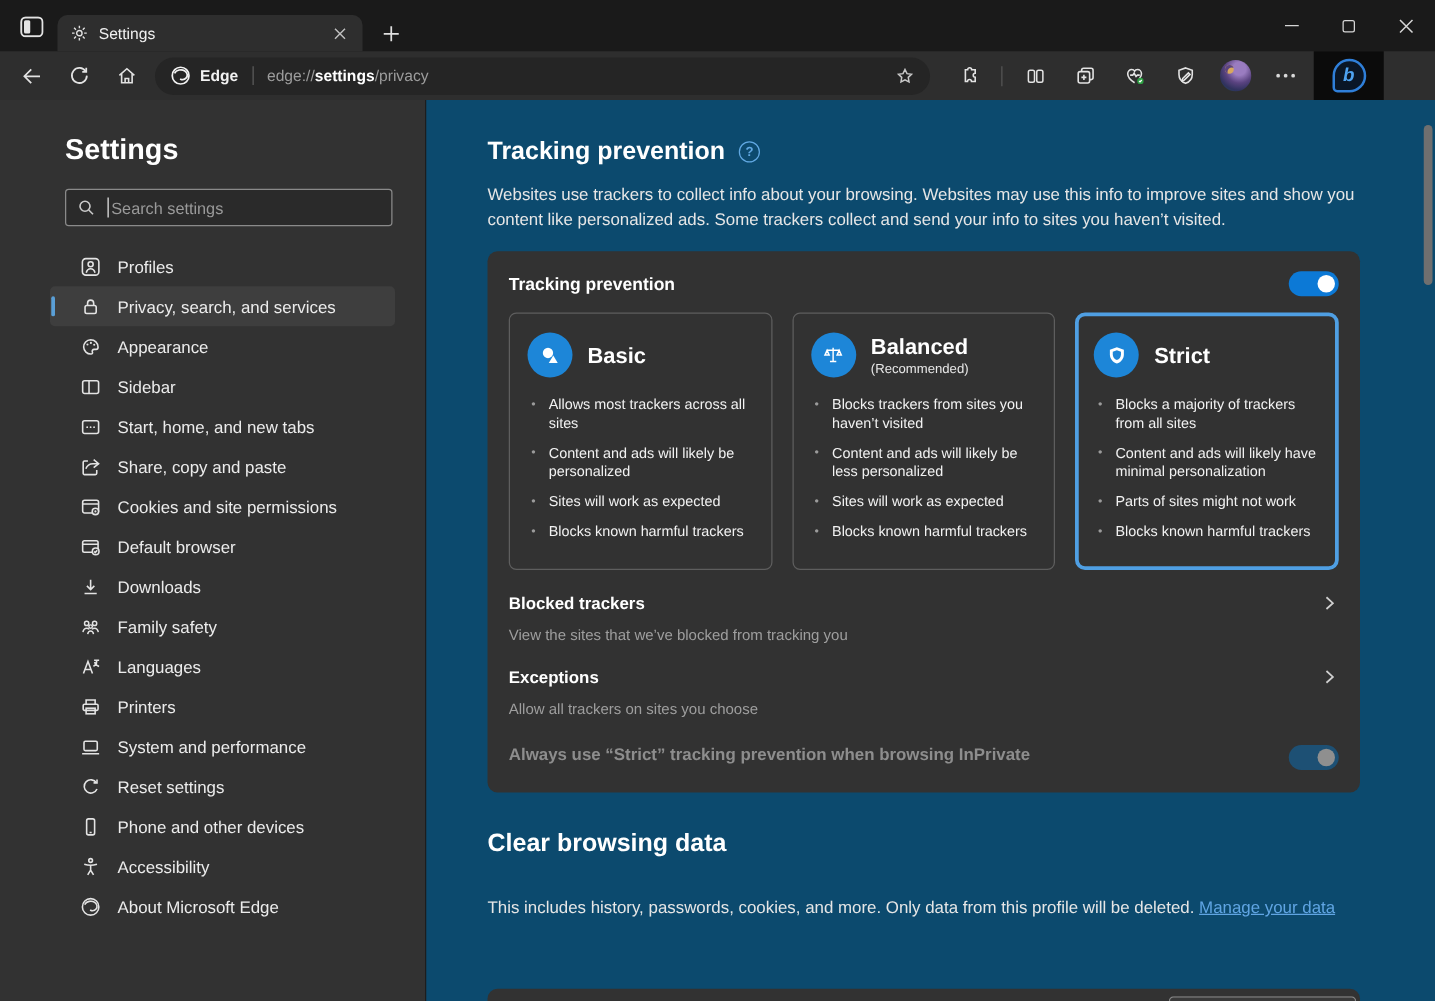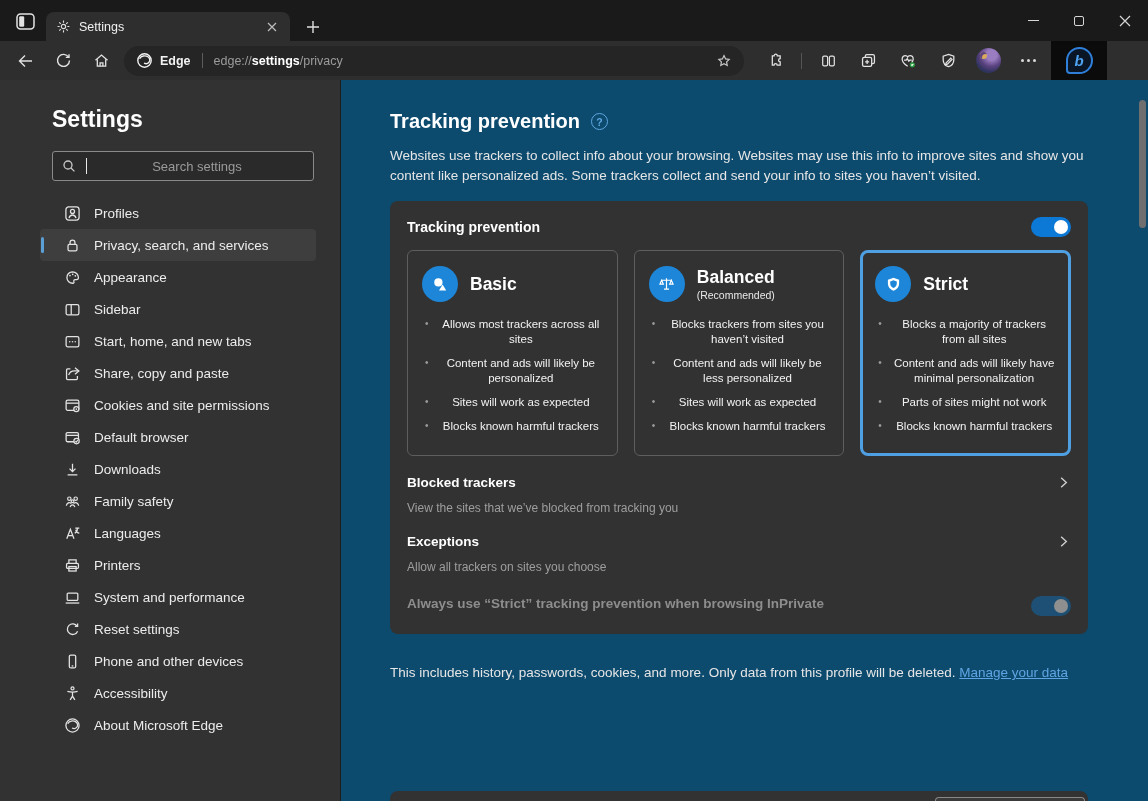--- a/index.html
+++ b/index.html
@@ -39,21 +39,21 @@
   .bing-strip { margin-left:6px; width:56px; height:39px; background:#0b0b0b; display:flex; align-items:center; justify-content:center; }
   .bing-bubble { width:27px; height:27px; border-radius:50% 50% 50% 4px; border:2px solid #2f7fd9; background:#0a1626; color:#4ea3f2; font-size:15px; font-weight:700; font-style:italic; display:flex; align-items:center; justify-content:center; }
 
   
   .content { position:absolute; top:80px; left:0; right:0; bottom:0; display:flex; }
   .sidebar { width:340px; background:#323232; padding:26px 24px 0 52px; flex:none; }
   .sb-title { color:#ffffff; font-size:23px; font-weight:700; margin-bottom:18px; }
   .searchbox { width:262px; height:30px; border:1px solid #8a8a8a; border-radius:3px; background:#2a2a2a; display:flex; align-items:center; padding:0 8px; margin-bottom:16px; }
   .searchbox svg { flex:none; color:#c9c9c9; }
   .caret { width:1px; height:16px; background:#e8e8e8; margin-left:9px; }
-  .searchbox input { flex:1; background:transparent; border:none; outline:none; color:#e8e8e8; font-size:13px; padding-left:2px; font-family:"Liberation Sans",sans-serif;text-align:center; }
+  .searchbox input { flex:1; background:transparent; border:none; outline:none; color:#e8e8e8; font-size:13px; padding-left:2px; font-family:"Liberation Sans",sans-serif; }
   .searchbox input::placeholder { color:#9a9a9a; }
   .nav { margin-left:-12px; }
   .nav-item { position:relative; height:32px; display:flex; align-items:center; gap:13px; padding-left:24px; border-radius:4px; color:#ececec; width:276px; }
   .nav-item svg { flex:none; color:#e3e3e3; }
   .nav-item .lbl { font-size:13.5px; }
   .nav-item.active { background:#3e3e3e; }
   .nav-item.active::before { content:""; position:absolute; left:1px; top:8px; width:3px; height:16px; border-radius:2px; background:#5a9fd6; }
 
   .main { flex:1; background:#0c4a6e; border-left:1px solid #1d1d1d; position:relative; overflow:hidden; }
   .main-inner { margin:30px 0 0 49px; width:698px; }
@@ -64,21 +64,21 @@
 
   .panel { margin-top:15px; width:698px; background:#323232; border-radius:8px; padding:16px 17px 18px; }
   .panel-head { display:flex; align-items:center; justify-content:space-between; }
   .panel-label { color:#ffffff; font-size:14px; font-weight:700; }
   .toggle { width:40px; height:20px; border-radius:10px; background:#0c79d6; position:relative; }
   .toggle::after { content:""; position:absolute; right:3px; top:3px; width:14px; height:14px; border-radius:50%; background:#ffffff; }
   .toggle.disabled { background:#1d5074; }
   .toggle.disabled::after { background:#8f8f8f; }
 
   .cards { display:flex; gap:16px; margin-top:13px; }
-  .card { flex:1; border:1px solid #5e5e5e; border-radius:6px; padding:15px 14px 12px; min-height:204px;text-align:center; }
+  .card { flex:1; border:1px solid #5e5e5e; border-radius:6px; padding:15px 14px 12px; min-height:204px; }
   .card.selected { border:3px solid #4f9fe3; border-radius:8px; padding:13px 12px 10px; }
   .card-head { display:flex; align-items:center; gap:12px; }
   .card-ico { width:36px; height:36px; border-radius:50%; background:#1d86d8; display:flex; align-items:center; justify-content:center; flex:none; }
   .card-title { color:#ffffff; font-size:17.5px; font-weight:700; line-height:19px; }
   .card-sub { color:#e8e8e8; font-size:10.5px; margin-top:2px; }
   .bullets { list-style:none; margin-top:15px; }
   .bullets li { position:relative; padding-left:17px; color:#f2f2f2; font-size:11.5px; line-height:15px; margin-bottom:9px; }
   .bullets li::before { content:"•"; position:absolute; left:3px; top:-1px; color:#9b9b9b; font-size:10px; }
 
   .linkrow { margin-top:19px; }
@@ -489,20 +489,21 @@
             </div>
             <div class="linkrow-desc">Allow all trackers on sites you choose</div>
           </div>
 
           <div class="inprivate">
             <span class="lbl">Always use “Strict” tracking prevention when browsing InPrivate</span>
             <div class="toggle disabled"></div>
           </div>
         </div>
 
+        <div class="h1 clear-h1">Clear browsing data</div>
         <div class="clear-lede"><span>This includes history, passwords, cookies, and more. Only data from this profile will be deleted. </span><a class="link">Manage your data</a></div>
 
       </div>
 
       <div class="bottom-stub">
         <div class="stub-btn"></div>
       </div>
       <div class="scrollbar"></div>
     </div>
   </div>

